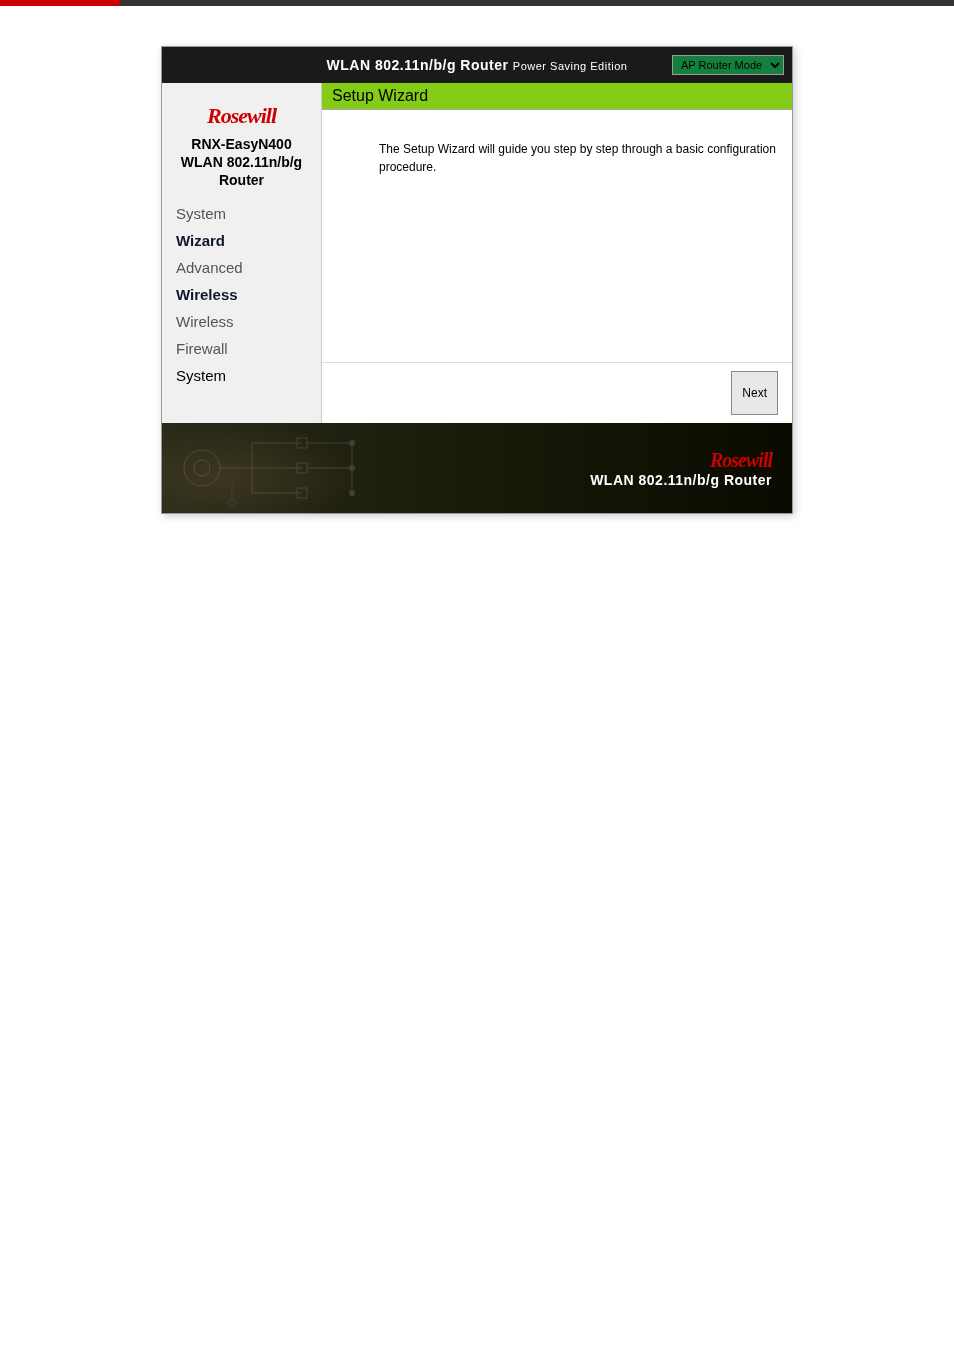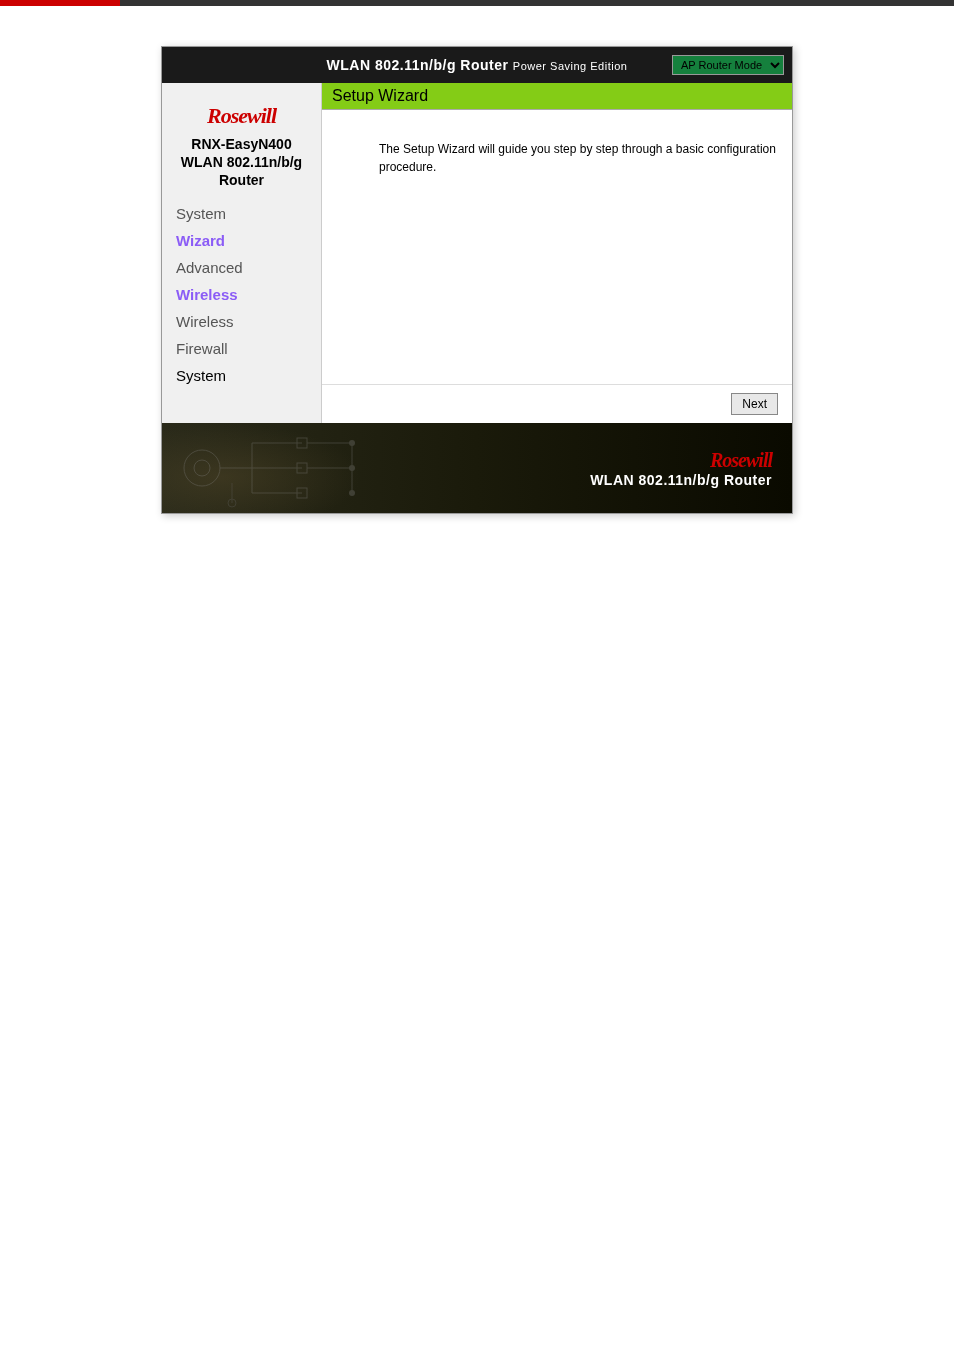--- a/index.html
+++ b/index.html
@@ -138,21 +138,21 @@
       padding: 5px 14px;
       cursor: pointer;
       font-size: 15px;
     }
 
     .sidebar-nav li.nav-gray {
       color: #555555;
     }
 
     .sidebar-nav li.nav-red {
-      color: #8b5cf6;
+      color: #0f172a;
       font-weight: bold;
     }
 
     .sidebar-nav li.nav-black {
       color: #000000;
     }
 
     
     .main-content {
       flex: 1;
@@ -187,21 +187,21 @@
     }
 
     .content-footer {
       padding: 8px 14px;
       display: flex;
       justify-content: flex-end;
       border-top: 1px solid #dddddd;
     }
 
     .next-button {
-      padding: 3px 10px;
+      padding: 14px 10px;
       font-size: 12px;
       background: #e8e8e8;
       border: 1px solid #888888;
       cursor: pointer;
       color: #000000;
     }
 
     
     .router-footer {
       background: linear-gradient(to right, #2a2a1a, #1a1a0a, #0a0a00);

